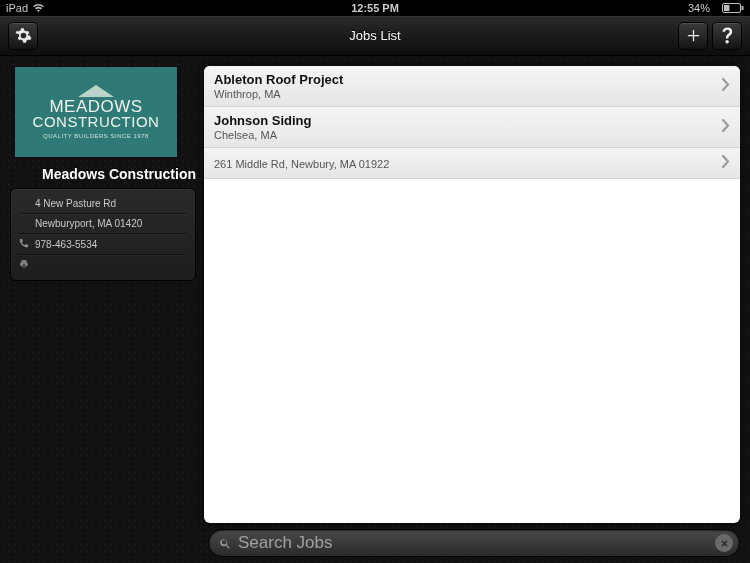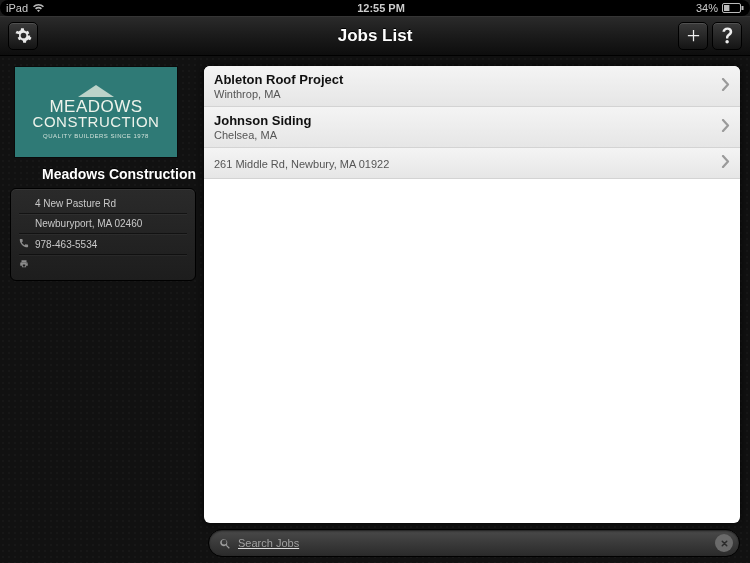--- a/index.html
+++ b/index.html
@@ -13,42 +13,41 @@
     
     .status-bar {
       height: 16px;
       background: #000;
       color: #ccc;
       font-size: 11px;
       display: flex;
       align-items: center;
       padding: 0 6px;
       position: relative;
-      border-radius: 8px;
     }
     .status-bar .sb-left { display: flex; align-items: center; gap: 4px; }
-    .status-bar .sb-center { position: absolute; left: 50%; transform: translateX(-50%); font-weight: 600; margin-left: 6px; }
-    .status-bar .sb-right { margin-left: auto; display: flex; align-items: center; gap: 4px; }
+    .status-bar .sb-center { position: absolute; left: 50%; transform: translateX(-50%); font-weight: 600; }
+    .status-bar .sb-right { margin-left: auto; display: flex; align-items: center; gap: 12px; }
     .wifi-icon svg, .battery-icon svg { display: block; }
 
     
     .nav-bar {
       height: 40px;
       background: linear-gradient(to bottom, #2b2b2b 0%, #1b1b1b 50%, #0d0d0d 100%);
       border-bottom: 1px solid #000;
       box-shadow: 0 1px 0 rgba(255,255,255,0.05) inset;
       display: flex;
       align-items: center;
       padding: 0 8px;
       color: #fff;
       position: relative;
     }
     .nav-title {
       position: absolute; left: 50%; transform: translateX(-50%);
-      font-size: 17px; font-weight: 700;
+      font-size: 13px; font-weight: 400;
       text-shadow: 0 -1px 0 #000;
     }
     .nav-left, .nav-right { display: flex; gap: 4px; }
     .nav-right { margin-left: auto; }
     .nav-btn {
       width: 30px; height: 28px;
       background: linear-gradient(to bottom, #3a3a3a, #141414);
       border: 1px solid #000;
       border-radius: 5px;
       box-shadow: 0 1px 0 rgba(255,255,255,0.12) inset;
@@ -147,21 +146,21 @@
       border: 1px solid #000;
       box-shadow: 0 1px 2px rgba(0,0,0,0.6) inset;
       display: flex; align-items: center;
       padding: 0 6px 0 10px;
       gap: 6px;
     }
     .search-bar .search-icon { color: #999; display:flex; }
     .search-input {
       flex: 1;
       background: transparent; border: none; outline: none;
-      color: #ddd; font-size: 11px; text-decoration: underline;
+      color: #ddd; font-size: 17px;
     }
     .search-input::placeholder { color: #a0a0a0; }
     .clear-btn {
       width: 18px; height: 18px; border-radius: 50%;
       background: #6a6a6a;
       display: flex; align-items: center; justify-content: center;
       color: #2a2a2a;
     }
   </style>
 </head>
@@ -229,21 +228,21 @@
     </div>
     <div class="company-name">Meadows Construction</div>
     <div class="info-card">
       <div class="info-row">
         <span class="blank-slot"></span>
         <span>4 New Pasture Rd</span>
       </div>
       <div class="info-divider"></div>
       <div class="info-row">
         <span class="blank-slot"></span>
-        <span>Newburyport, MA 02460</span>
+        <span>Newburyport, MA 01420</span>
       </div>
       <div class="info-divider"></div>
       <div class="info-row">
         <span>
           <svg width="10" height="10" viewBox="0 0 24 24" fill="#bbb">
               <path d="M6.6 10.8a15 15 0 0 0 6.6 6.6l2.2-2.2c.3-.3.8-.4 1.2-.3 1.3.4 2.6.6 4 .6.7 0 1.2.5 1.2 1.2V21c0 .7-.5 1.2-1.2 1.2C10.3 22.2 1.8 13.7 1.8 3.4 1.8 2.7 2.3 2.2 3 2.2h4.3c.7 0 1.2.5 1.2 1.2 0 1.4.2 2.7.6 4 .1.4 0 .9-.3 1.2l-2.2 2.2z"></path>
             </svg>
         </span>
         <span>978-463-5534</span>
       </div>

